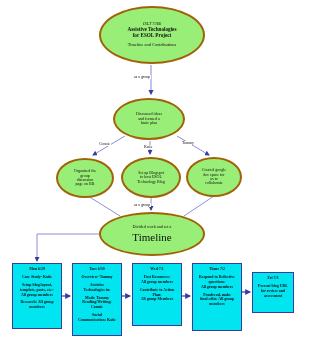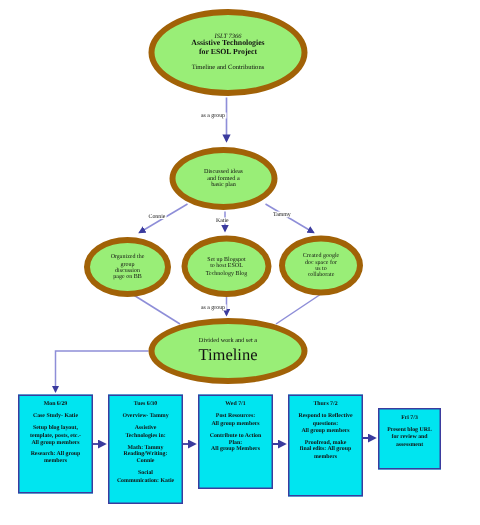--- a/index.html
+++ b/index.html
@@ -21,21 +21,21 @@
     top: 0;
     width: 303px;
     height: 350px;
     pointer-events: none;
   }
 
   
   .ellipse {
     position: absolute;
     background: #99ee77;
-    border: 4px solid #a16207;
+    border: 2px solid #a16207;
     border-radius: 50%;
     box-sizing: border-box;
     display: flex;
     flex-direction: column;
     align-items: center;
     justify-content: center;
     text-align: center;
     color: #111111;
     line-height: 1.12;
     overflow: hidden;

